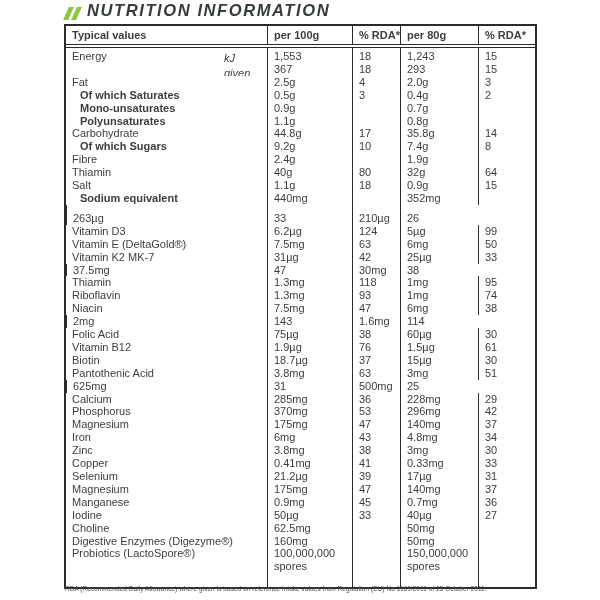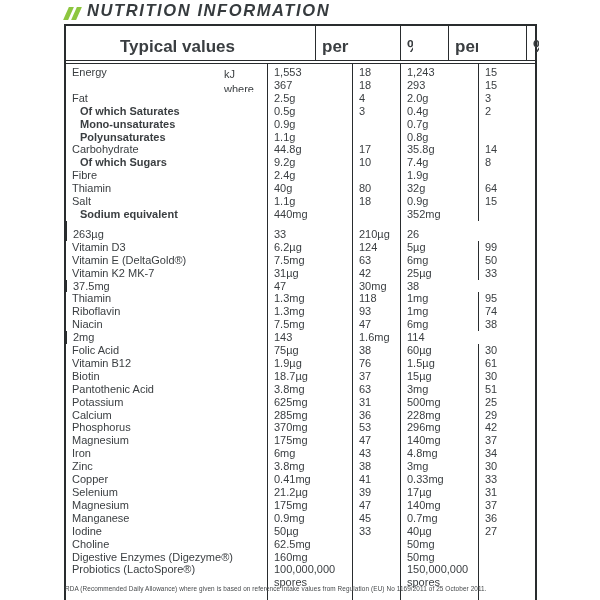--- a/index.html
+++ b/index.html
@@ -45,34 +45,33 @@
   .cell {
     box-sizing: border-box;
     padding: 0 6px;
     overflow: hidden;
   }
   .cell.vline { border-left: 1.5px solid #292c2e; }
 
   .hdr { border-bottom: 4px double #292c2e; }
   .hdr .cell {
     font-weight: bold;
-    font-size: 17px;
-    padding-top: 11px; padding-bottom: 3px;
+    font-size: 11px;
+    padding-top: 3px; padding-bottom: 3px;
     white-space: nowrap;
-    margin-left: 48px;
   }
 
   .body .cell { font-size: 11px; line-height: 12.9px; }
   .body .row:first-child .cell { padding-top: 2px; }
   .body .row:last-child  .cell { padding-bottom: 14px; }
   .row.gap .cell { padding-top: 7px; }
 
   .c1 { position: relative; }
   .label.indent { padding-left: 8px; font-weight: bold; }
-  .unit { position: absolute; left: 158px; top: 4px; }
+  .unit { position: absolute; left: 158px; top: 4px; font-style: italic; }
   .row.gap .unit { top: 7px; }
 
   
   .footnote {
     position: absolute; left: 65px; top: 585px;
     width: 475px;
     font-size: 6.4px; letter-spacing: 0.1px;
     color: #45484a;
     white-space: nowrap;
   }
@@ -103,21 +102,21 @@
       <span class="unit">kJ</span>
     </div>
     <div class="cell c2 vline">1,553</div>
     <div class="cell c3 vline">18</div>
     <div class="cell c4 vline">1,243</div>
     <div class="cell c5 vline">15</div>
   </div>
       <div class="grid-row row">
     <div class="cell c1">
       <span class="label"></span>
-      <span class="unit">where</span>
+      <span class="unit">given</span>
     </div>
     <div class="cell c2 vline">367</div>
     <div class="cell c3 vline">18</div>
     <div class="cell c4 vline">293</div>
     <div class="cell c5 vline">15</div>
   </div>
       <div class="grid-row row">
     <div class="cell c1">
       <span class="label">Fat</span>
       <span class="unit"></span>
@@ -329,24 +328,20 @@
     <div class="cell c1">
       <span class="label">Pantothenic Acid</span>
       <span class="unit"></span>
     </div>
     <div class="cell c2 vline">3.8mg</div>
     <div class="cell c3 vline">63</div>
     <div class="cell c4 vline">3mg</div>
     <div class="cell c5 vline">51</div>
   </div>
       <div class="grid-row row">
-    <div class="cell c1">
-      <span class="label">Potassium</span>
-      <span class="unit"></span>
-    </div>
     <div class="cell c2 vline">625mg</div>
     <div class="cell c3 vline">31</div>
     <div class="cell c4 vline">500mg</div>
     <div class="cell c5 vline">25</div>
   </div>
       <div class="grid-row row">
     <div class="cell c1">
       <span class="label">Calcium</span>
       <span class="unit"></span>
     </div>

